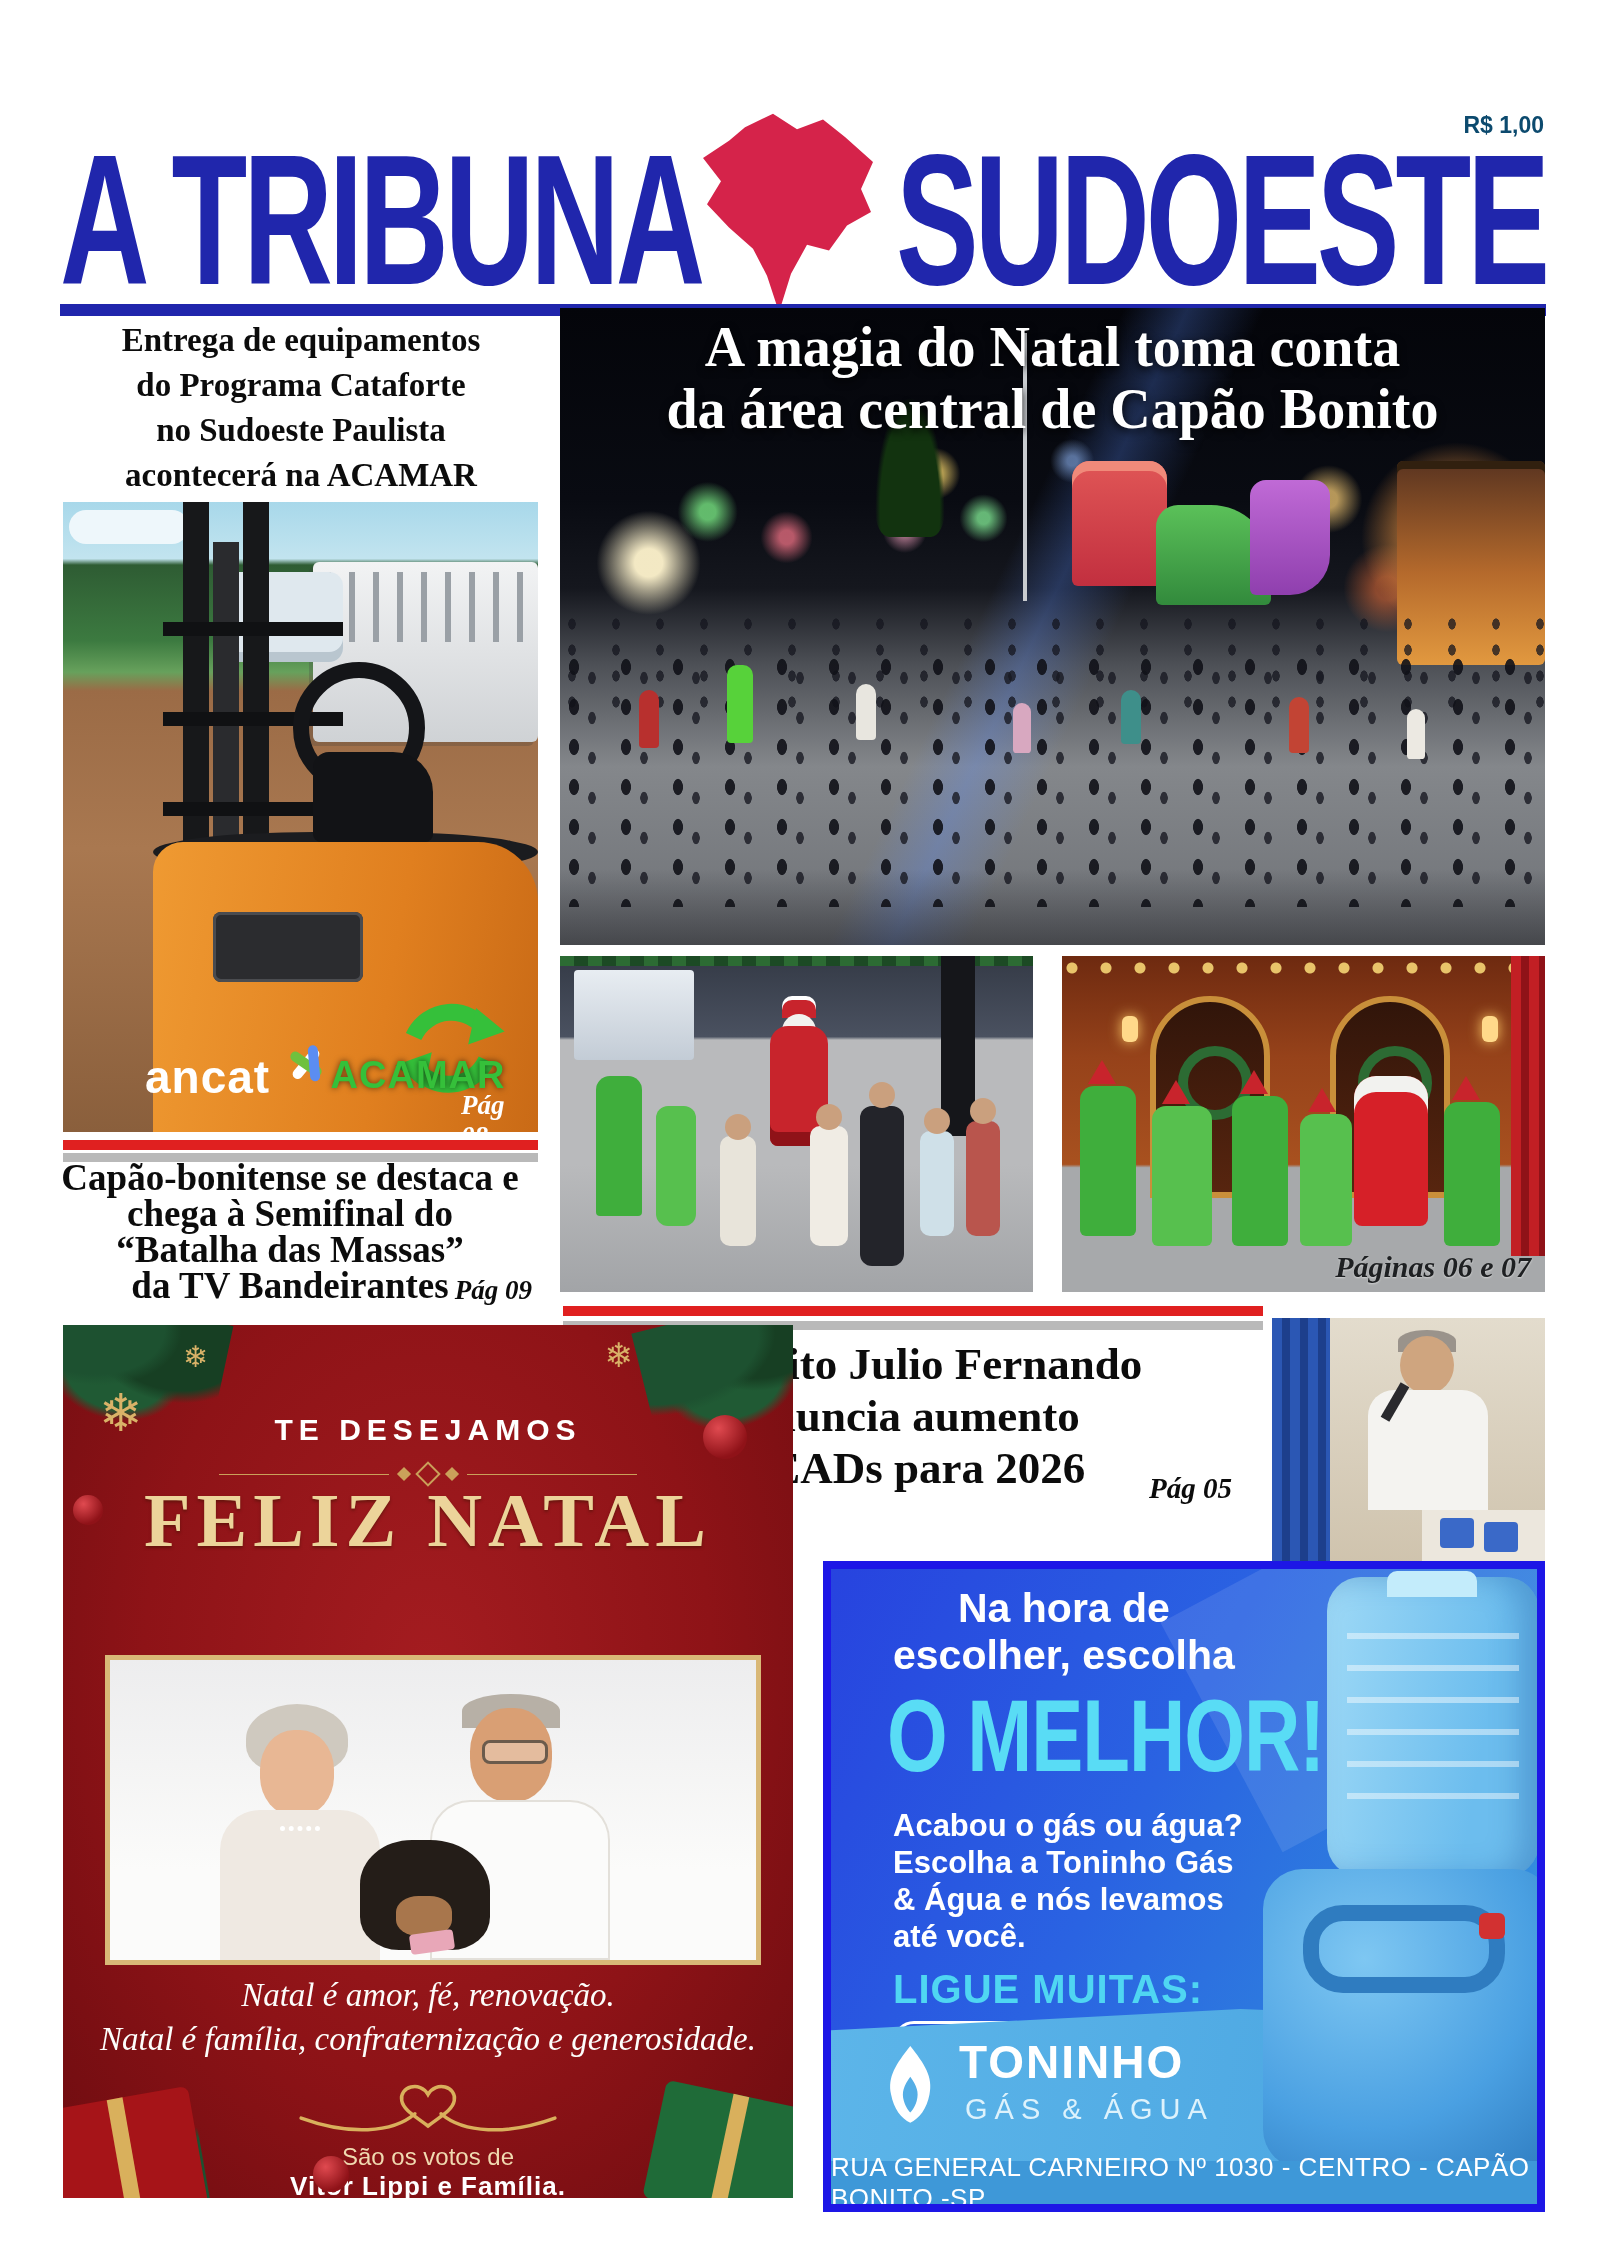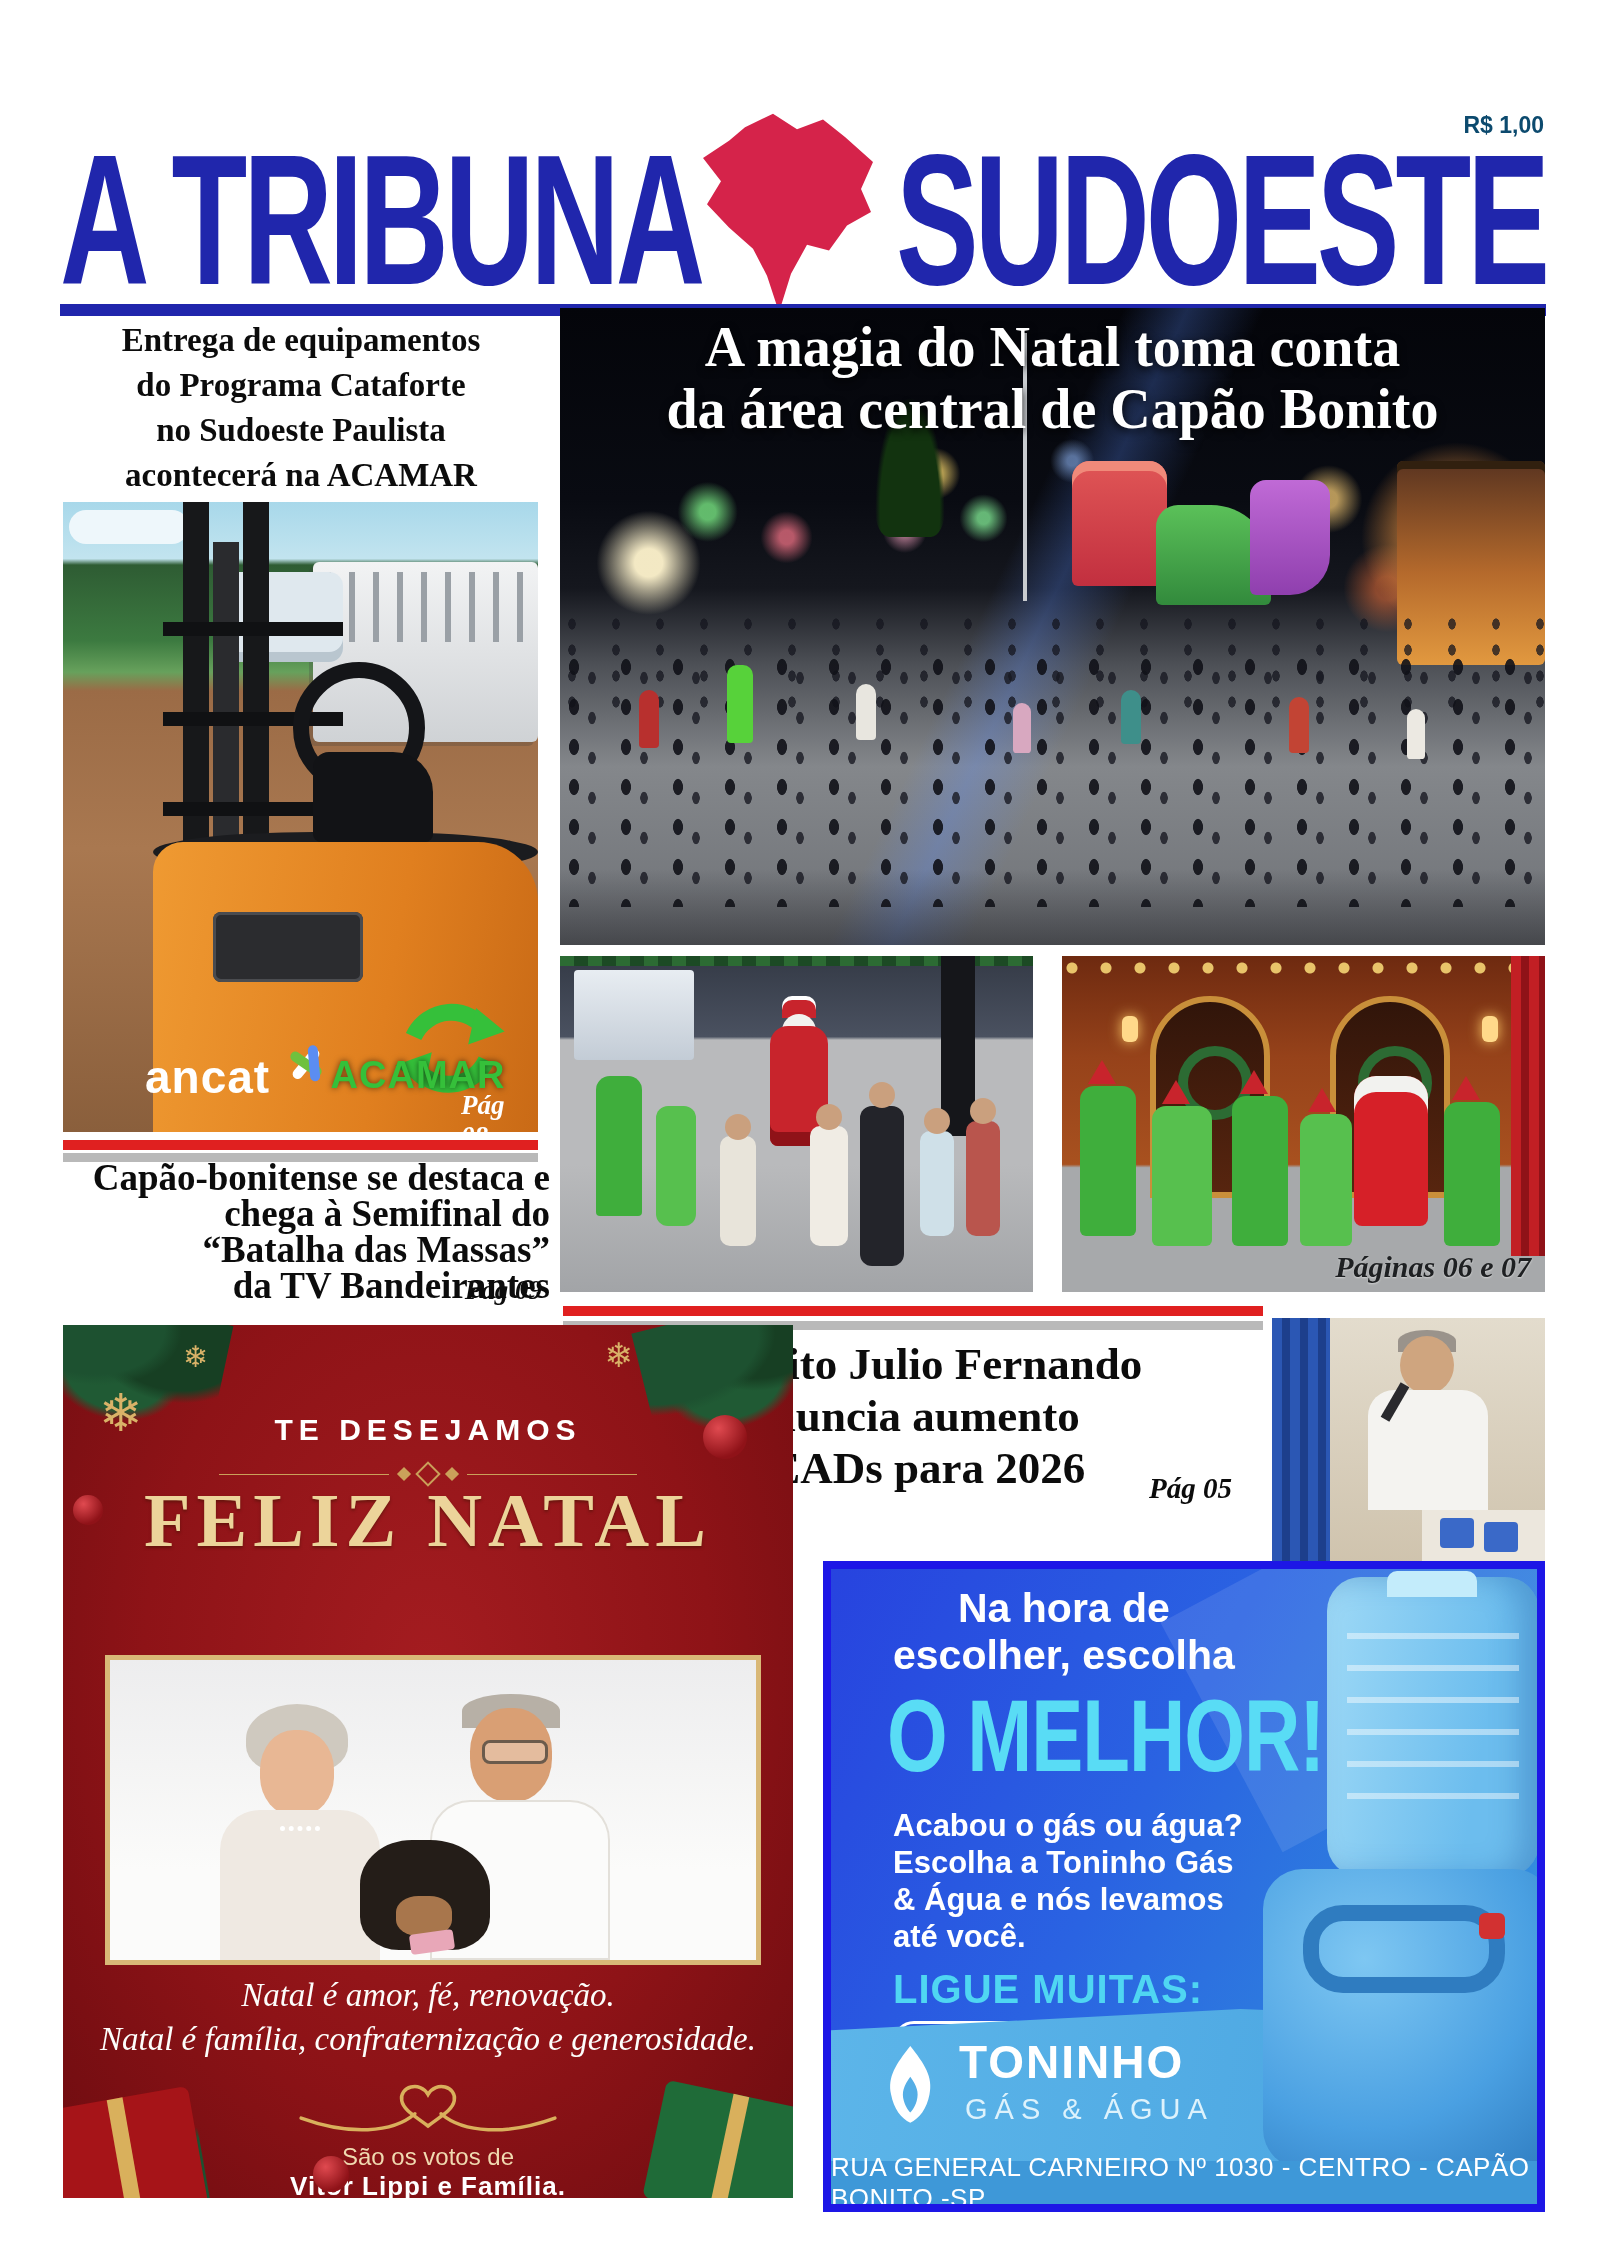--- a/index.html
+++ b/index.html
@@ -15,21 +15,21 @@
   .mast-word{font-size:124px;font-weight:bold;letter-spacing:-4px;color:#2026ac;line-height:.86;
              display:inline-block;transform:scaleY(1.5);transform-origin:bottom;white-space:nowrap;}
   .map-svg{position:absolute;left:625px;top:-32px;height:212px;width:200px;}
   .mast-rule{left:60px;top:304px;width:1486px;height:12px;background:#2026ac;}
 
   
   .headline{color:#0c0c0c;font-weight:bold;text-align:center;}
   .pag-ref{font-style:italic;font-weight:bold;}
 
   .h-cataforte{left:55px;top:318px;width:492px;font-size:33px;line-height:45px;}
-  .h-massas{left:50px;top:1160px;width:500px;font-size:37px;line-height:36px;text-align:right;}
+  .h-massas{left:40px;top:1160px;width:500px;font-size:37px;line-height:36px;}
   .h-massas .pag-ref{position:absolute;right:8px;bottom:-4px;font-size:27px;}
   .h-peads{left:568px;top:1338px;width:692px;font-size:45px;line-height:52px;}
   .h-peads .pag-ref{position:absolute;right:28px;bottom:-20px;font-size:29px;}
 
   
   .div-red{height:10px;background:#e02020;}
   .div-gray{height:9px;background:#b9b9b9;}
 
   
   .photo-forklift{left:63px;top:502px;width:475px;height:630px;overflow:hidden;

